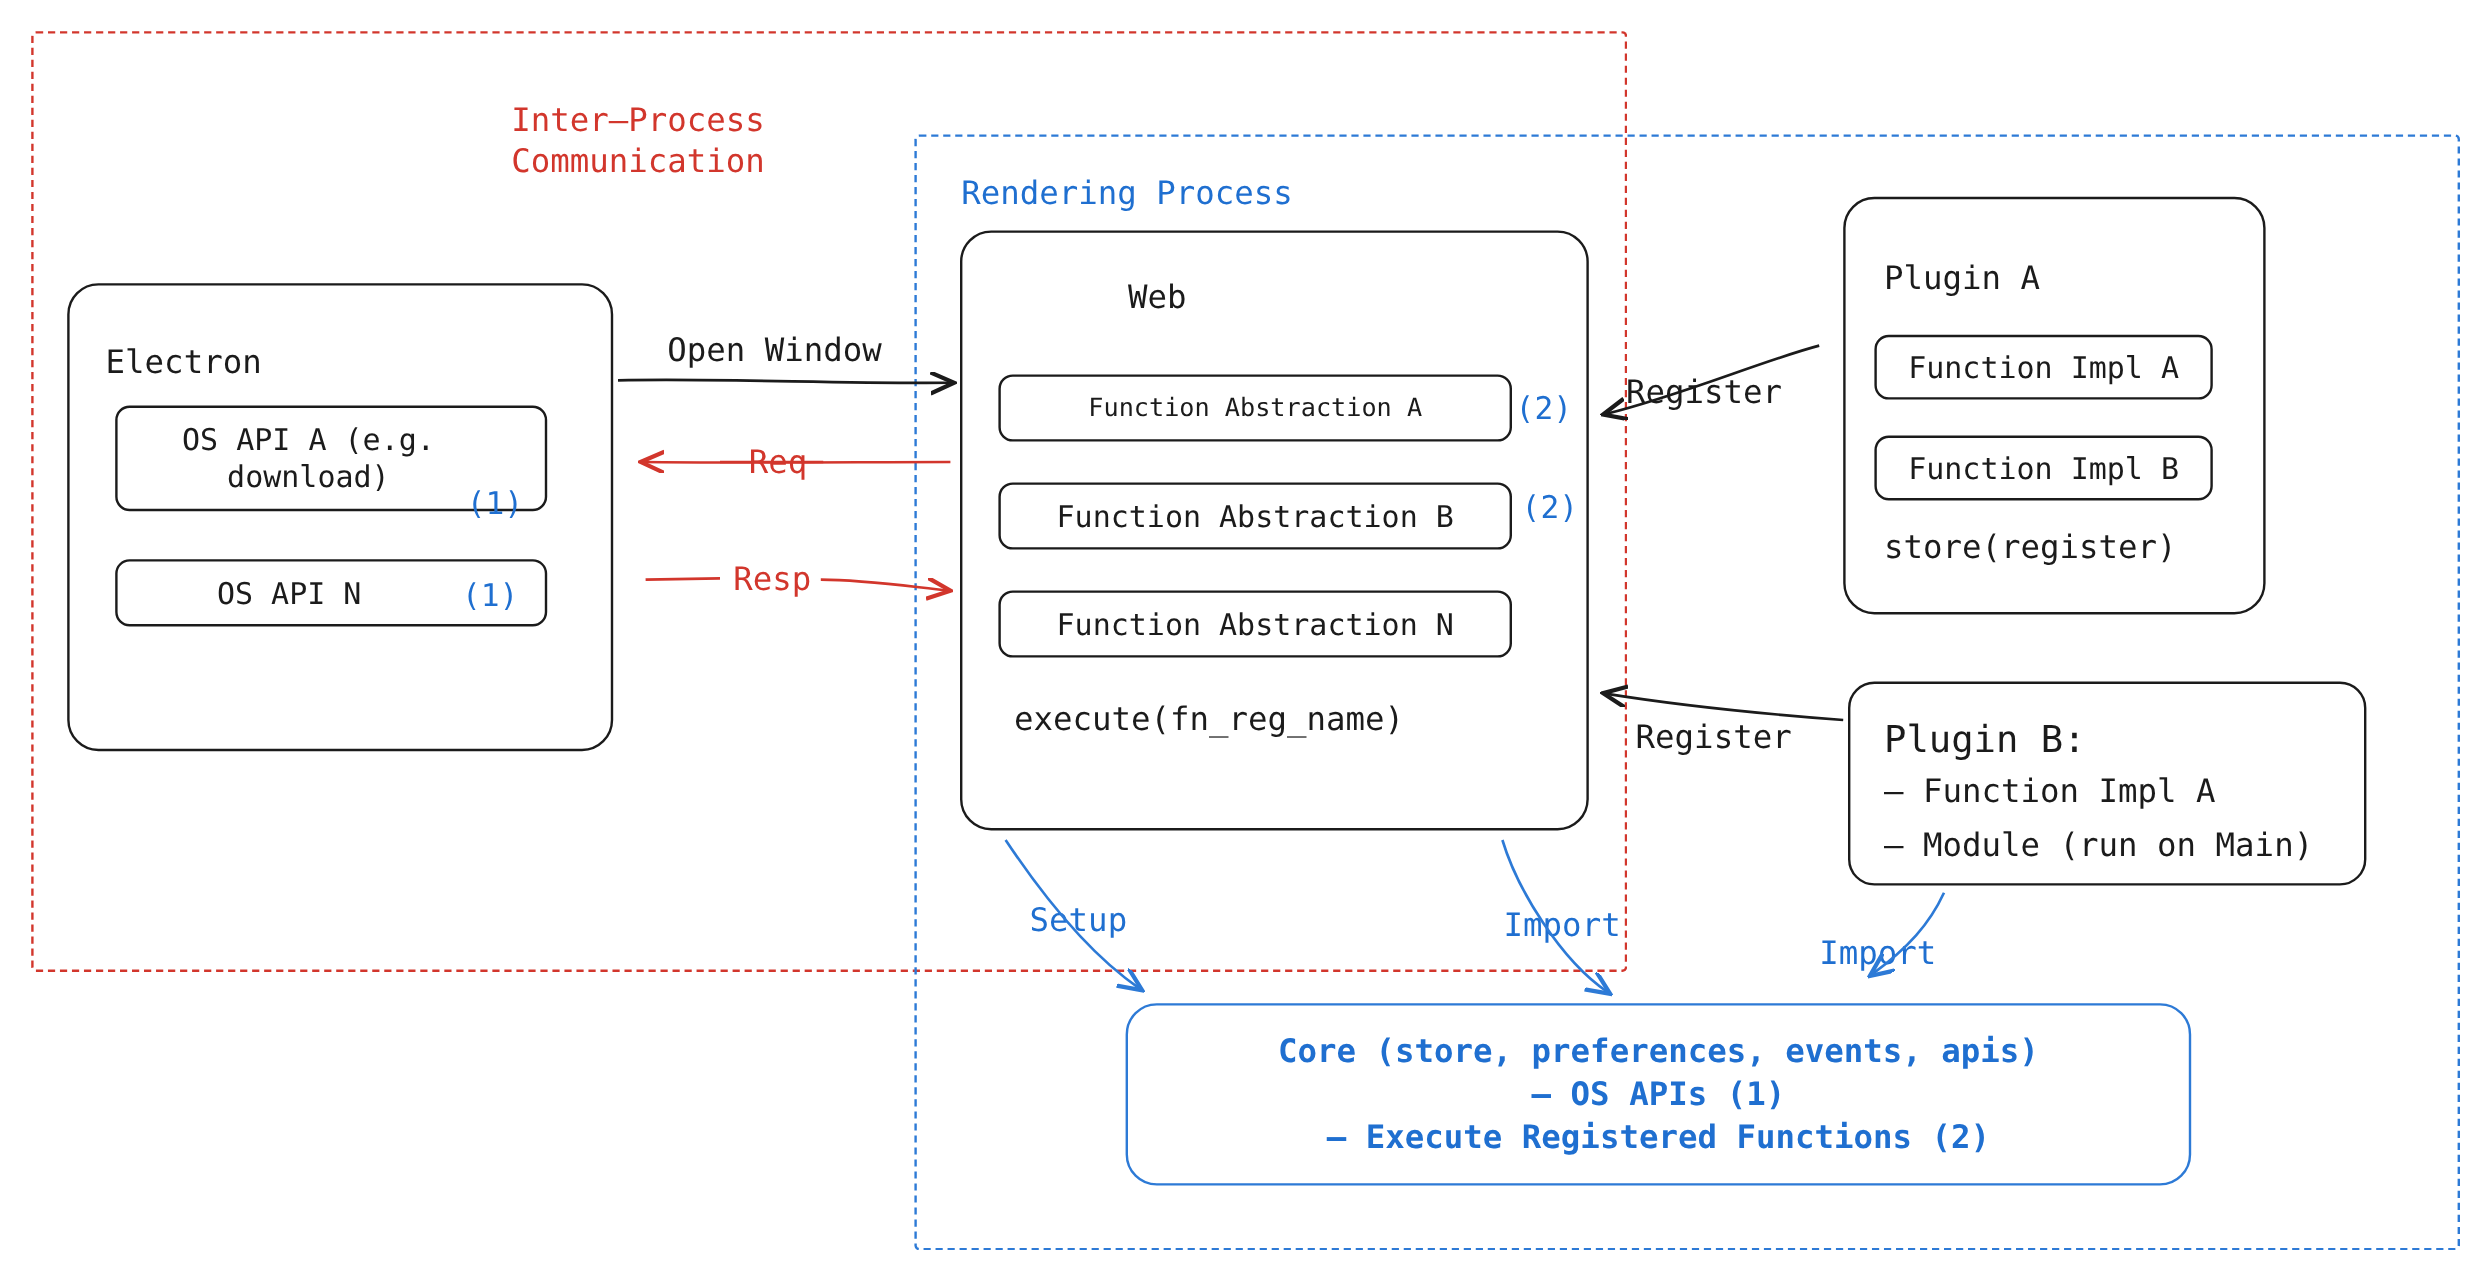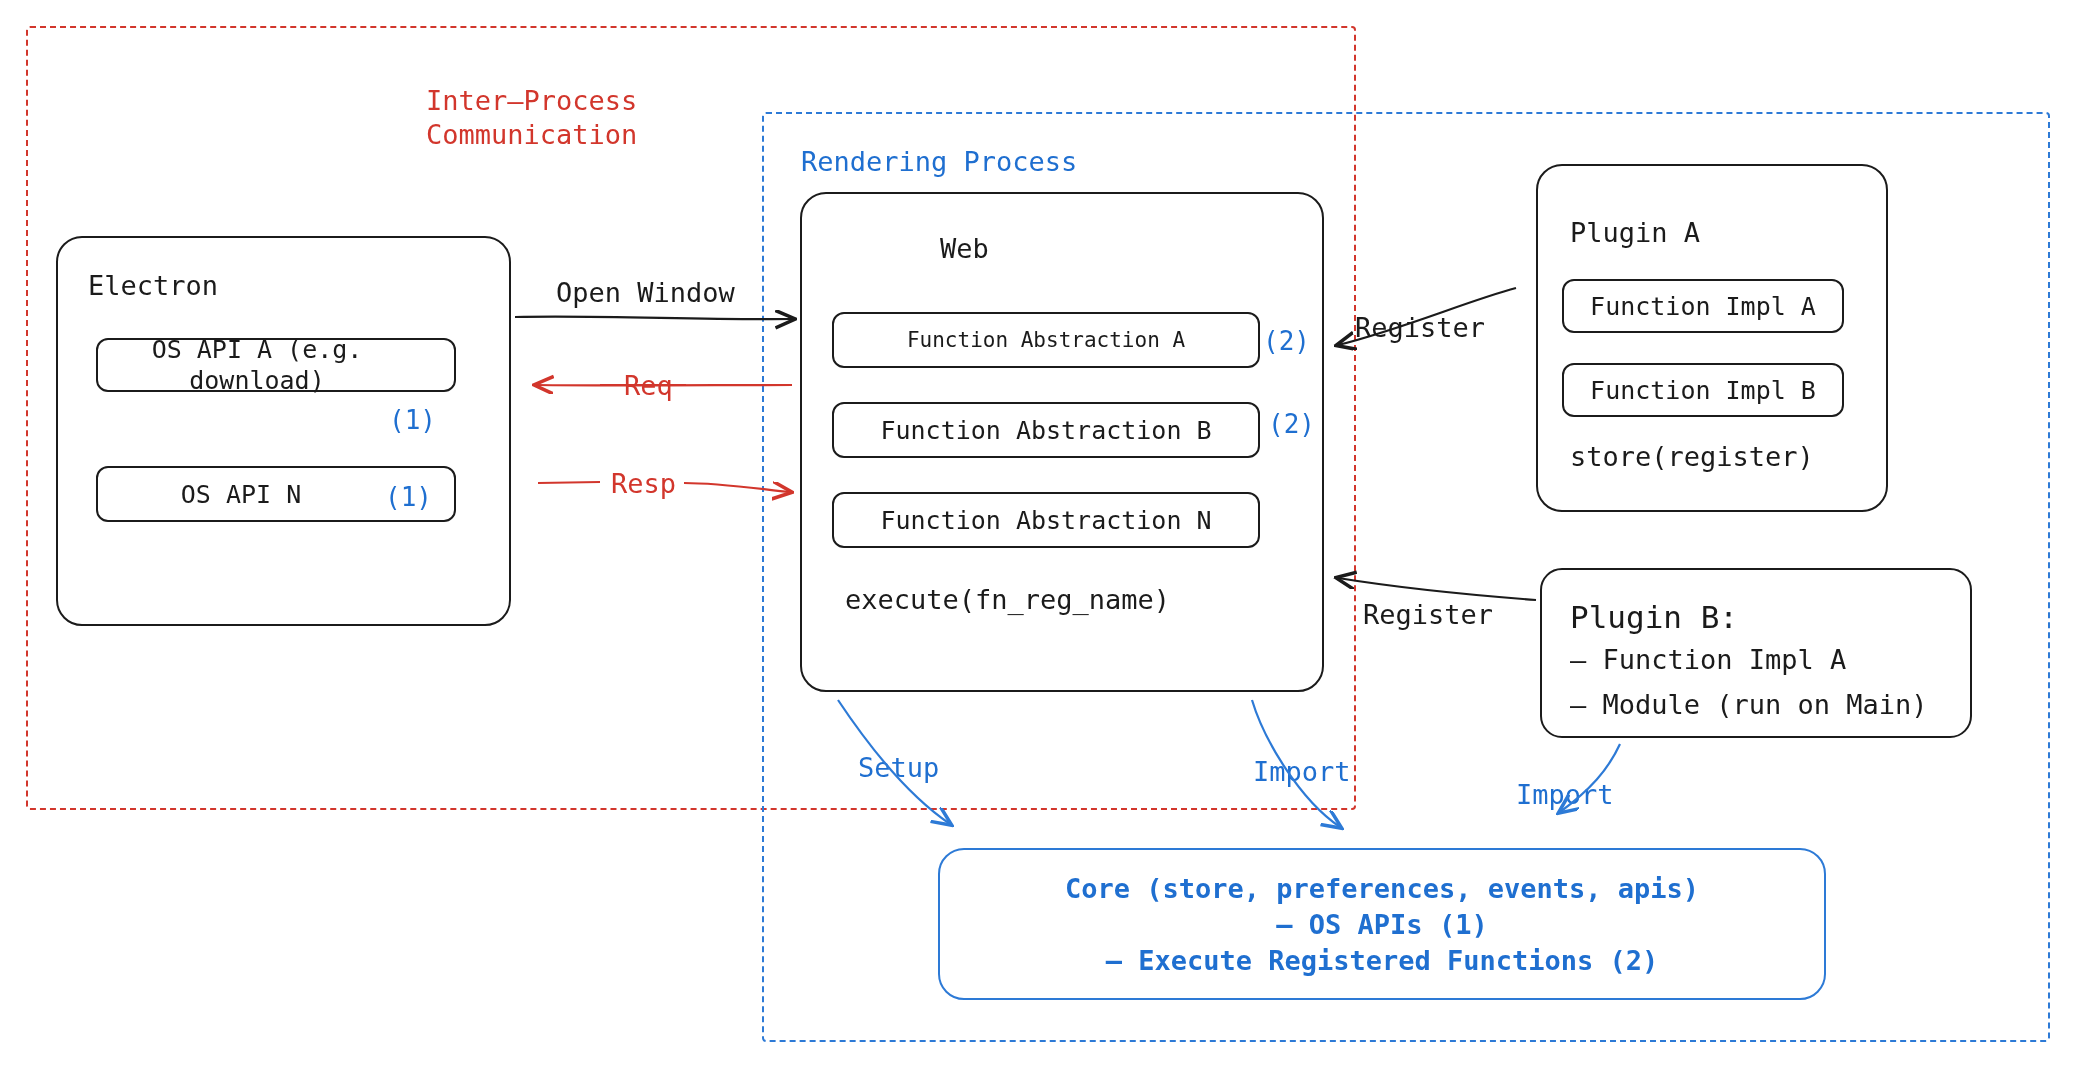--- a/index.html
+++ b/index.html
@@ -68,39 +68,38 @@
   .box-core {
     position: absolute;
     box-sizing: border-box;
     border: 2.4px solid #2d7ad6;
     border-radius: 26px;
     background: #ffffff;
     display: flex;
     flex-direction: column;
     align-items: center;
     justify-content: center;
-    margin-top: 12px;
   }
   .ctr {
     text-align: center;
   }
 </style>
 </head>
 <body>
 
 <div id="canvas">
 
   <div class="group group-red" style="left:26px; top:26px; width:1330px; height:784px;"></div>
 
   <div class="group group-blue" style="left:762px; top:112px; width:1288px; height:930px;"></div>
 
   <div class="box" style="left:56px; top:236px; width:455px; height:390px;"></div>
-  <div class="lbl black" style="left:88px; top:269px; font-size:27px;">Electron</div>
+  <div class="lbl black" style="left:88px; top:286px; font-size:27px;">Electron</div>
 
-  <div class="box-sm" style="left:96px; top:338px; width:360px; height:54px;">
+  <div class="box-sm" style="left:96px; top:338px; width:360px; height:88px;">
     <div class="ctr black" style="font-size:25px; white-space:pre; padding-right:38px; line-height:1.25;">OS API A (e.g.
 download)</div>
   </div>
   <div class="lbl blue" style="left:389px; top:404px; font-size:26px;">(1)</div>
 
   <div class="box-sm" style="left:96px; top:466px; width:360px; height:56px;">
     <div class="ctr black" style="font-size:25px; white-space:pre; padding-right:70px;">OS API N</div>
   </div>
   <div class="lbl blue" style="left:385px; top:481px; font-size:26px;">(1)</div>
 

